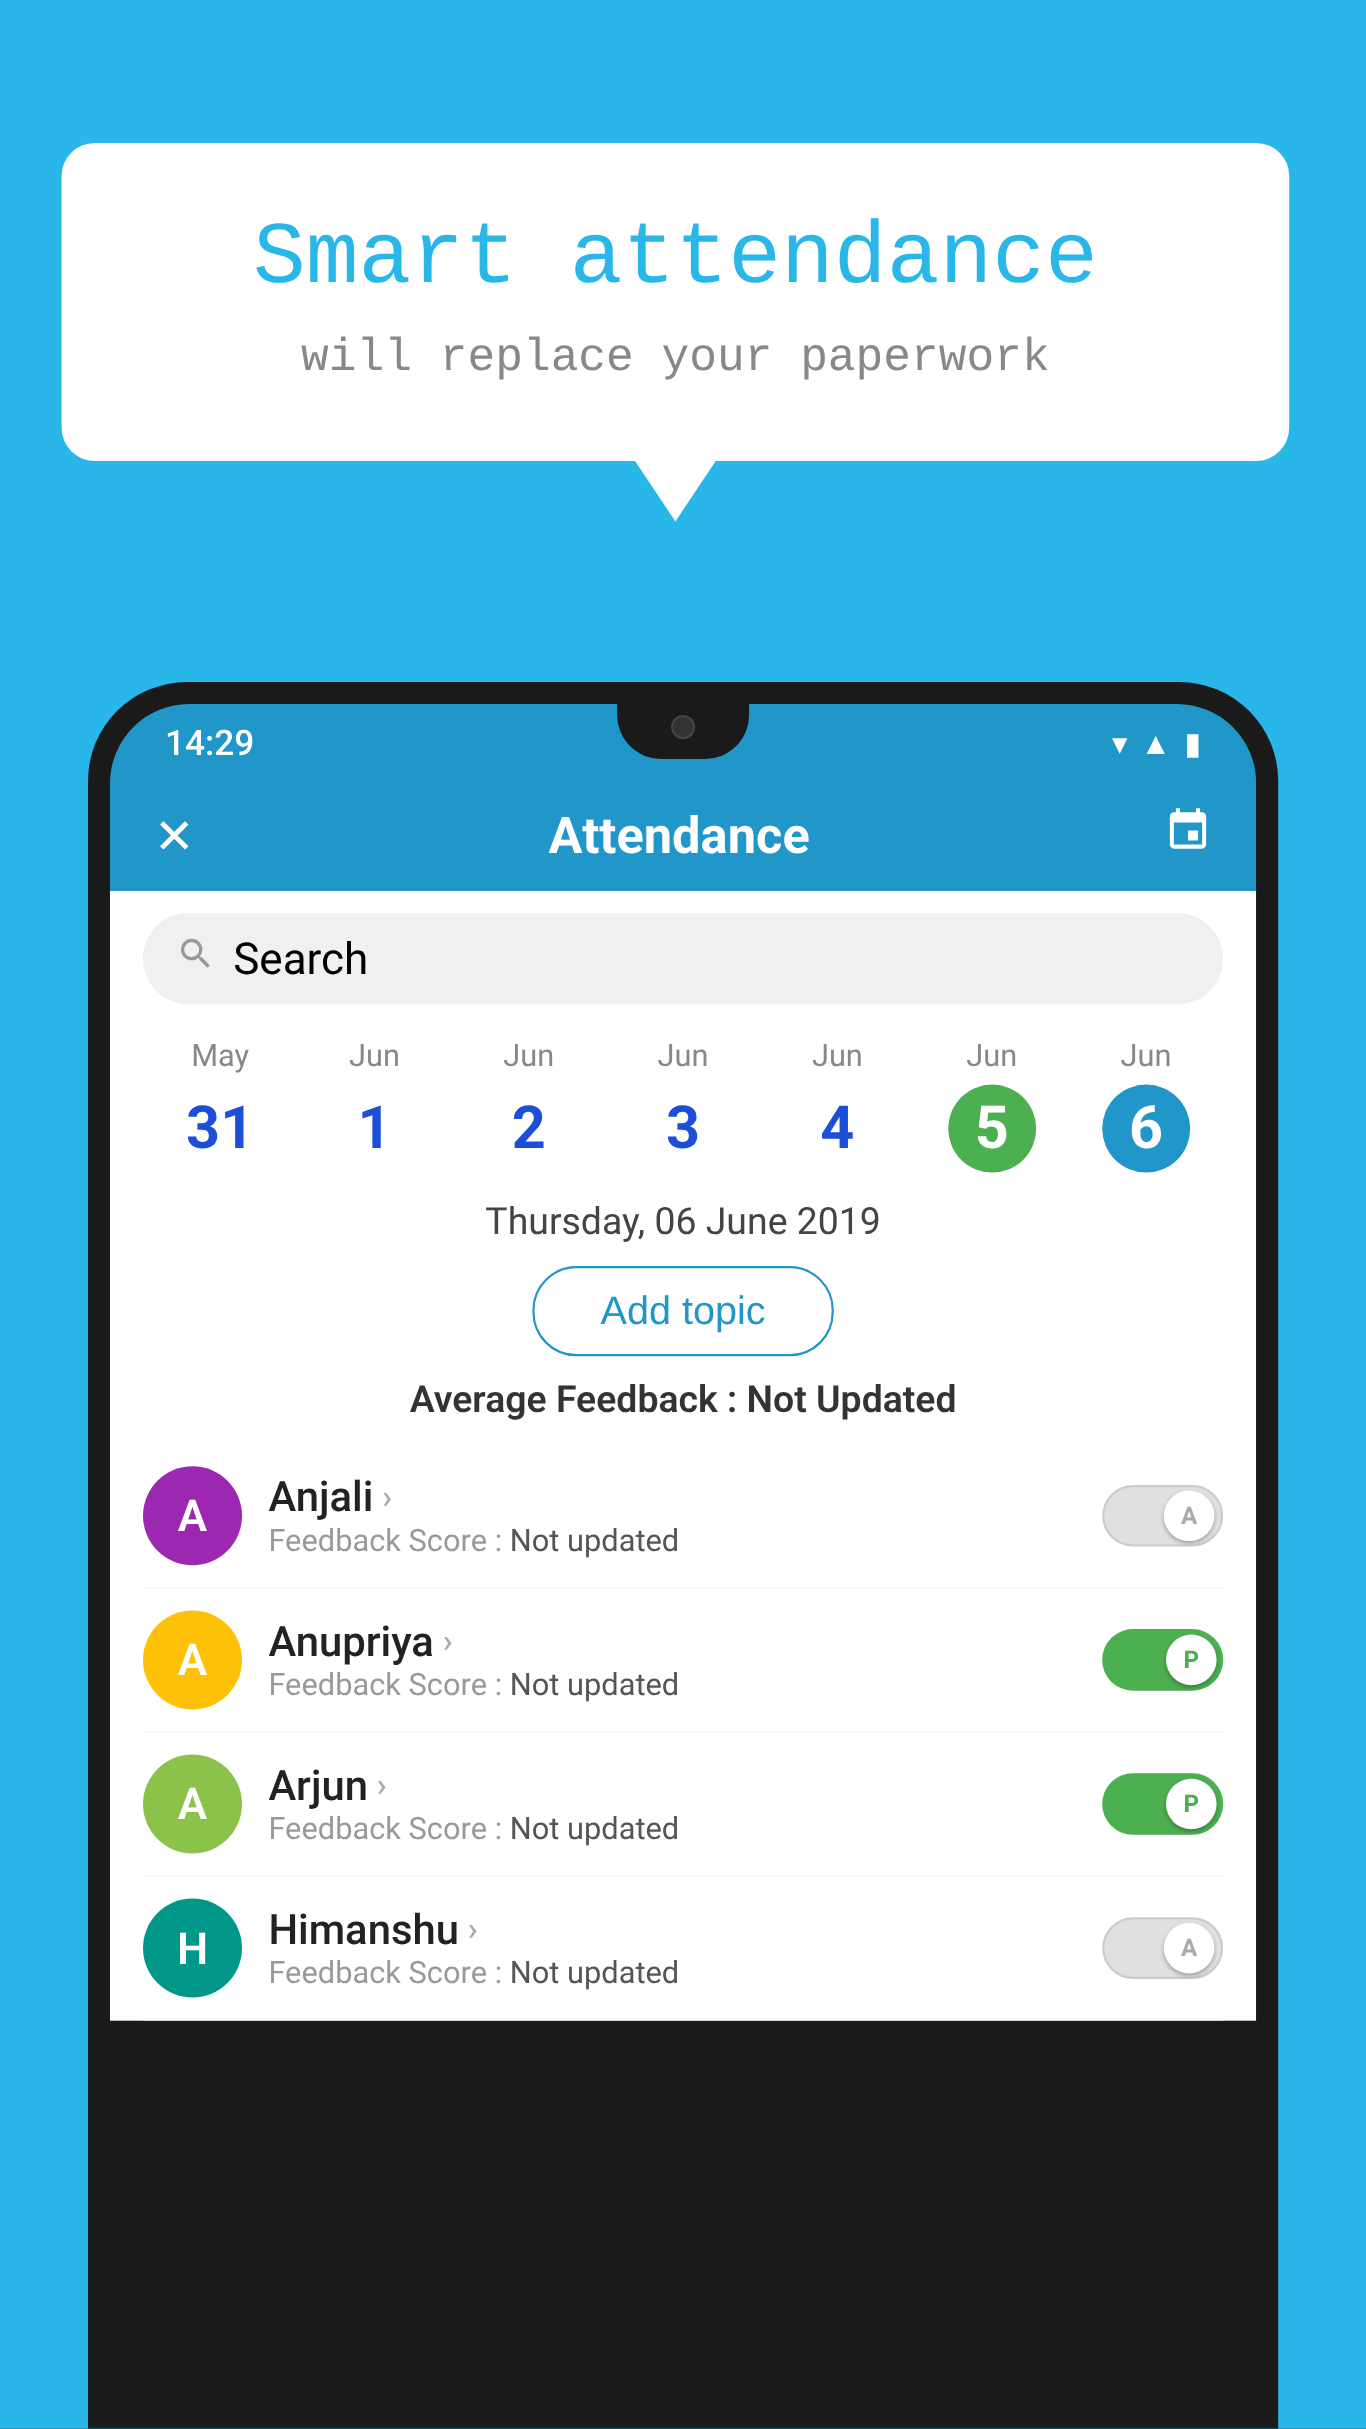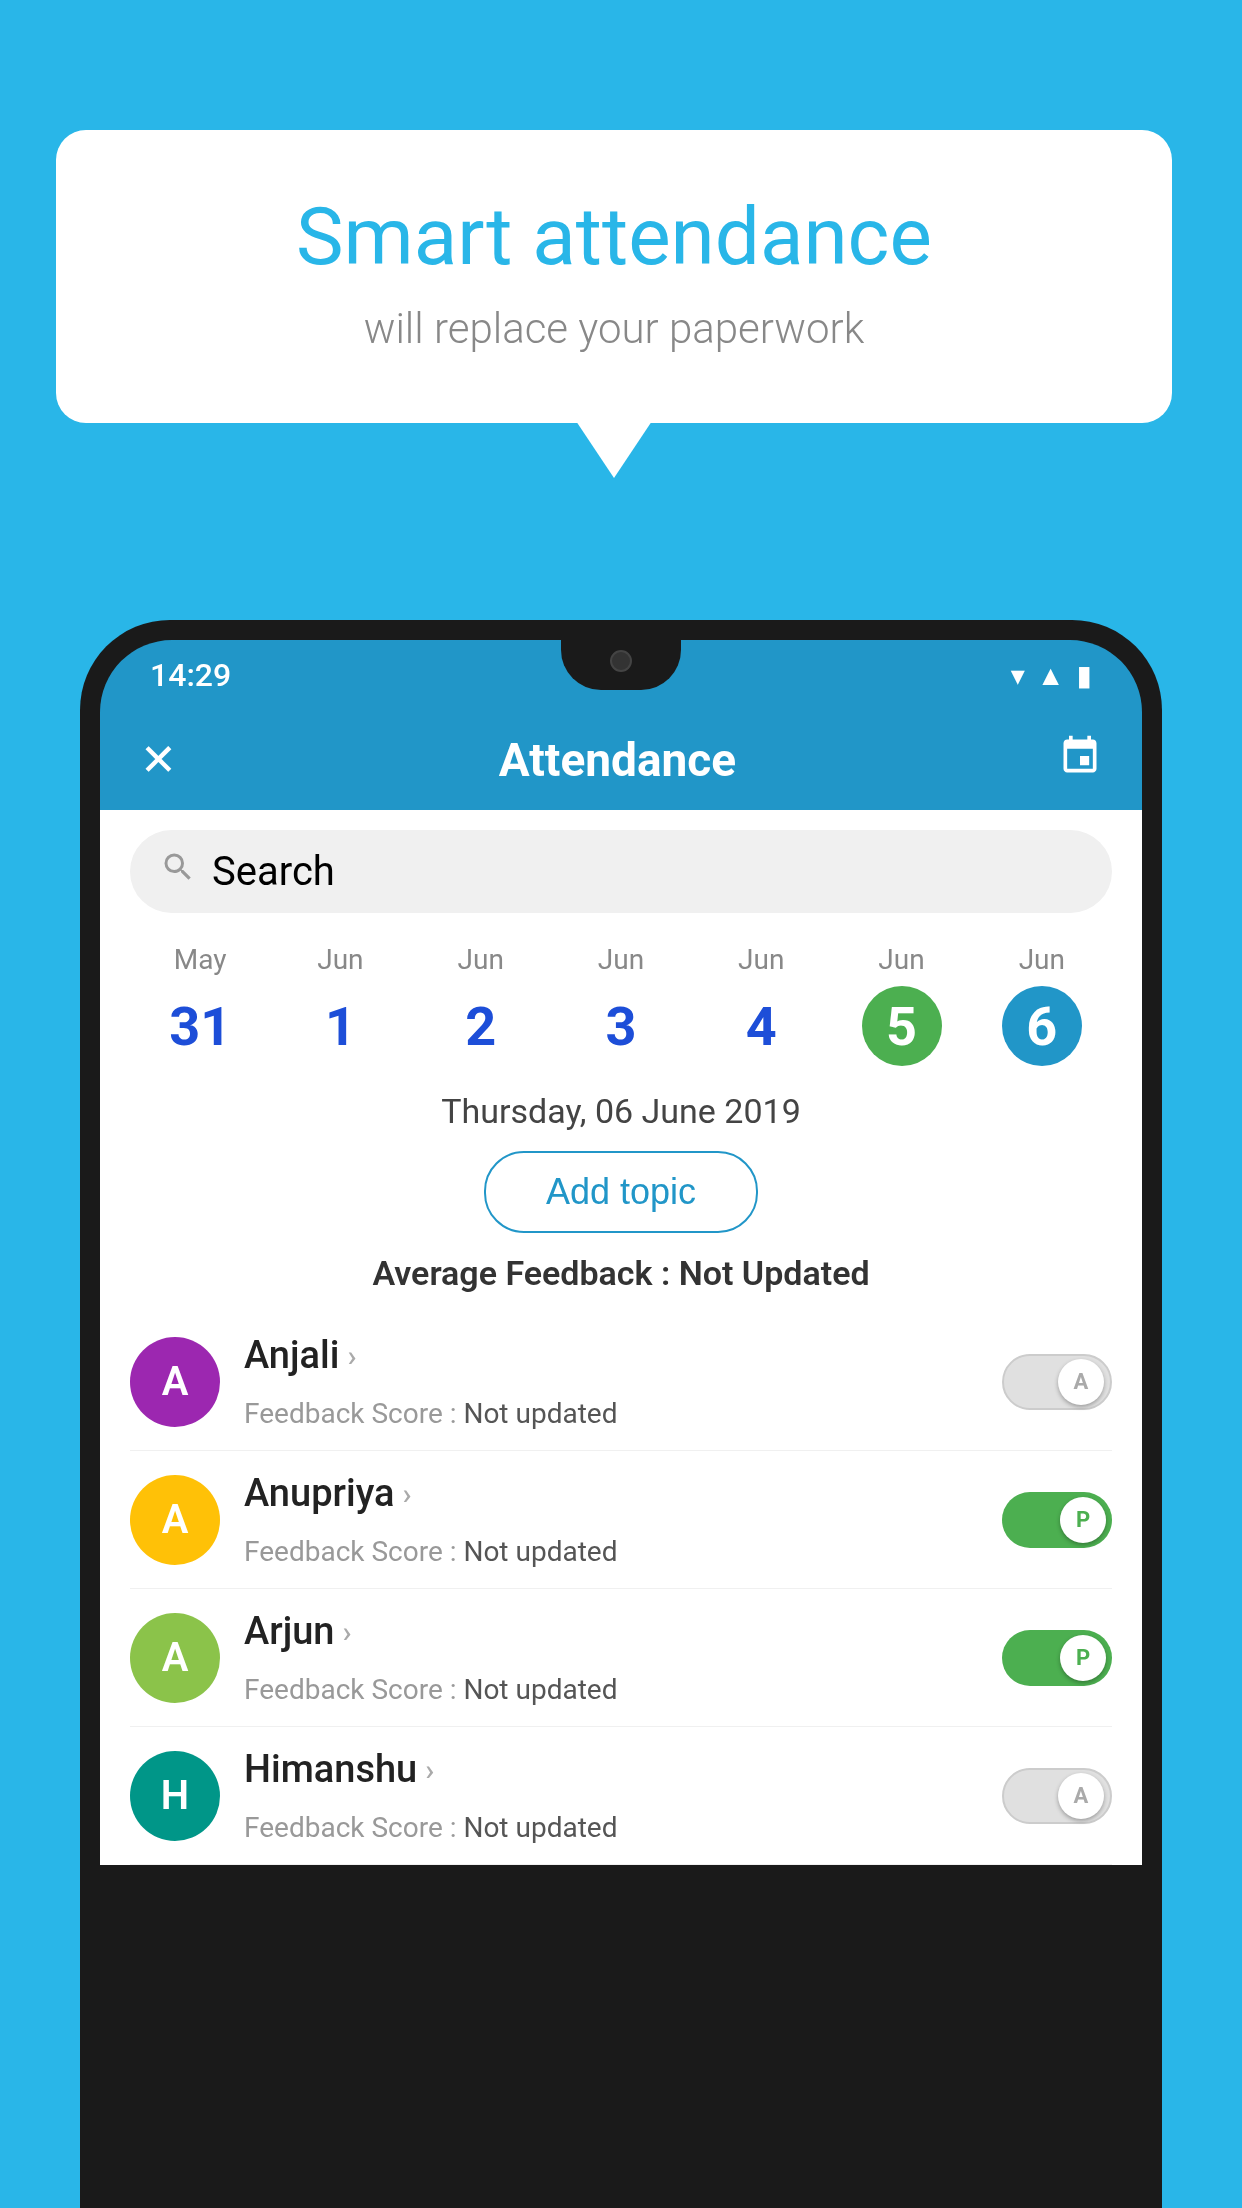--- a/index.html
+++ b/index.html
@@ -11,20 +11,21 @@
       overflow: hidden;
       position: relative;
     }
 
     
     .speech-bubble-container {
       position: absolute;
       top: 130px;
       left: 56px;
       right: 70px;
+      font-family: Liberation Mono, monospace;
     }
     .speech-bubble {
       background: #fff;
       border-radius: 30px;
       padding: 60px 80px 70px;
       text-align: center;
       position: relative;
     }
     .speech-bubble::after {
       content: '';
@@ -274,21 +275,21 @@
       align-items: center;
       gap: 8px;
     }
     .student-name .chevron {
       color: #aaa;
       font-size: 30px;
     }
     .student-feedback {
       font-size: 28px;
       color: #999;
-      margin-top: 20px;
+      margin-top: 0;
     }
     .student-feedback span {
       color: #555;
     }
 
     
     .toggle-switch {
       width: 110px;
       height: 56px;
       border-radius: 28px;

